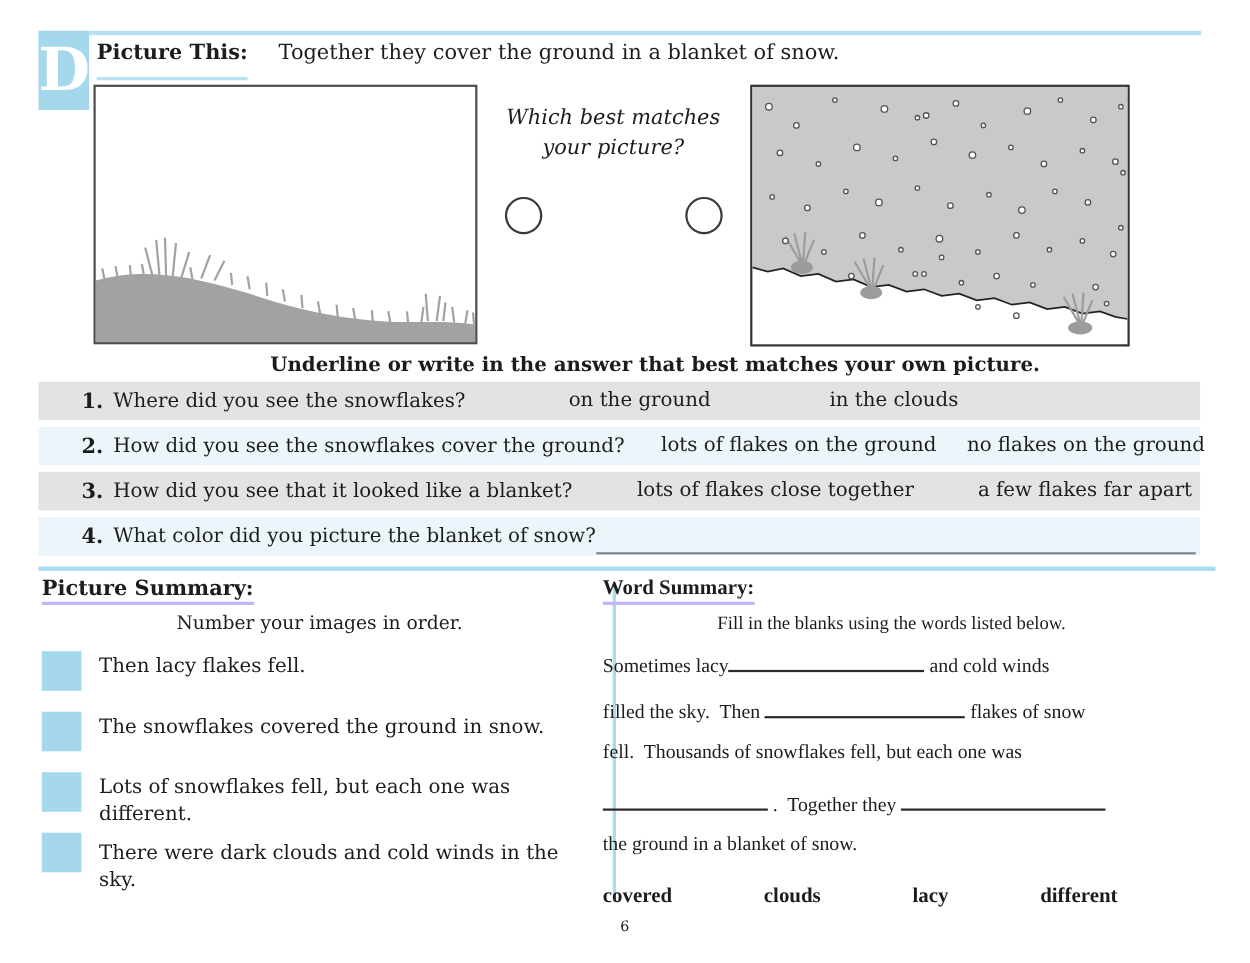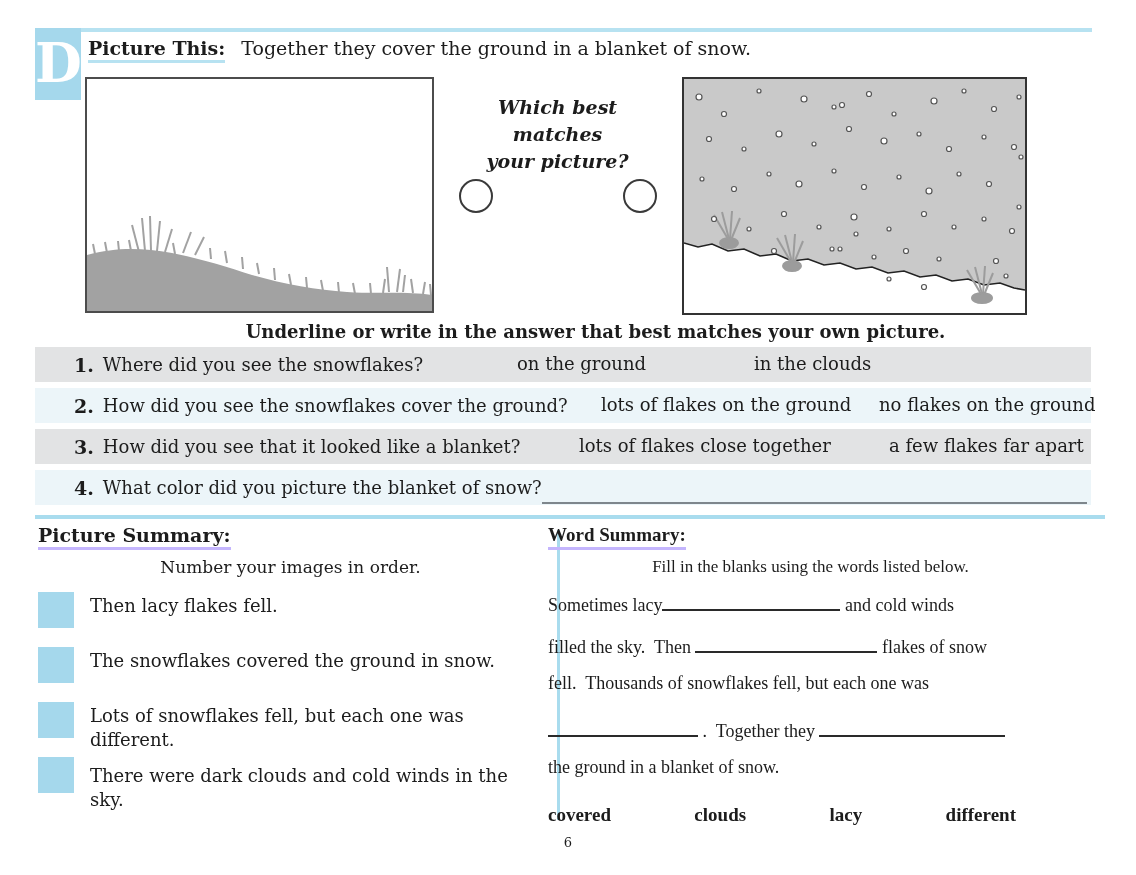--- a/index.html
+++ b/index.html
@@ -8,29 +8,29 @@
     font-family:"DejaVu Serif","Liberation Serif",serif;color:#1c1c1c;
     overflow:hidden;
   }
   
   .topbar{position:absolute;left:35px;top:28px;width:1057px;height:4px;background:#b7e2f1;}
   .dblock{
     position:absolute;left:35px;top:28px;width:46px;height:72px;background:#a5d8ec;
     color:#ffffff;font-weight:bold;font-size:54px;text-align:center;line-height:70px;
   }
   .pt-line{position:absolute;left:88px;top:37px;font-size:19px;white-space:nowrap;}
-  .pt-label{font-weight:bold;border-bottom:3px solid #b7e2f1;padding-bottom:1px;margin-top:26px;}
-  .pt-sentence{margin-left:16px;}
+  .pt-label{font-weight:bold;border-bottom:3px solid #b7e2f1;padding-bottom:11px;margin-top:26px;}
+  .pt-sentence{margin-left:28px;}
 
   
   .left-pic{position:absolute;left:85px;top:77px;width:345px;height:232px;border:2px solid #4c4c4c;background:#fff;}
   .right-pic{position:absolute;left:682px;top:77px;width:341px;height:234px;border:2px solid #333;background:#fff;}
   .prompt{
     position:absolute;left:450px;top:94px;width:215px;text-align:center;
-    font-weight:bold;font-style:italic;font-size:19px;line-height:27px;
+    font-weight:normal;font-style:italic;font-size:19px;line-height:27px;
   }
   .choice-circle{
     position:absolute;width:34px;height:34px;border:2px solid #3a3a3a;border-radius:50%;
     background:#fff;box-sizing:border-box;
   }
   .circle-1{left:459px;top:179px;}
   .circle-2{left:623px;top:179px;}
 
   
   .instruction-heading{

